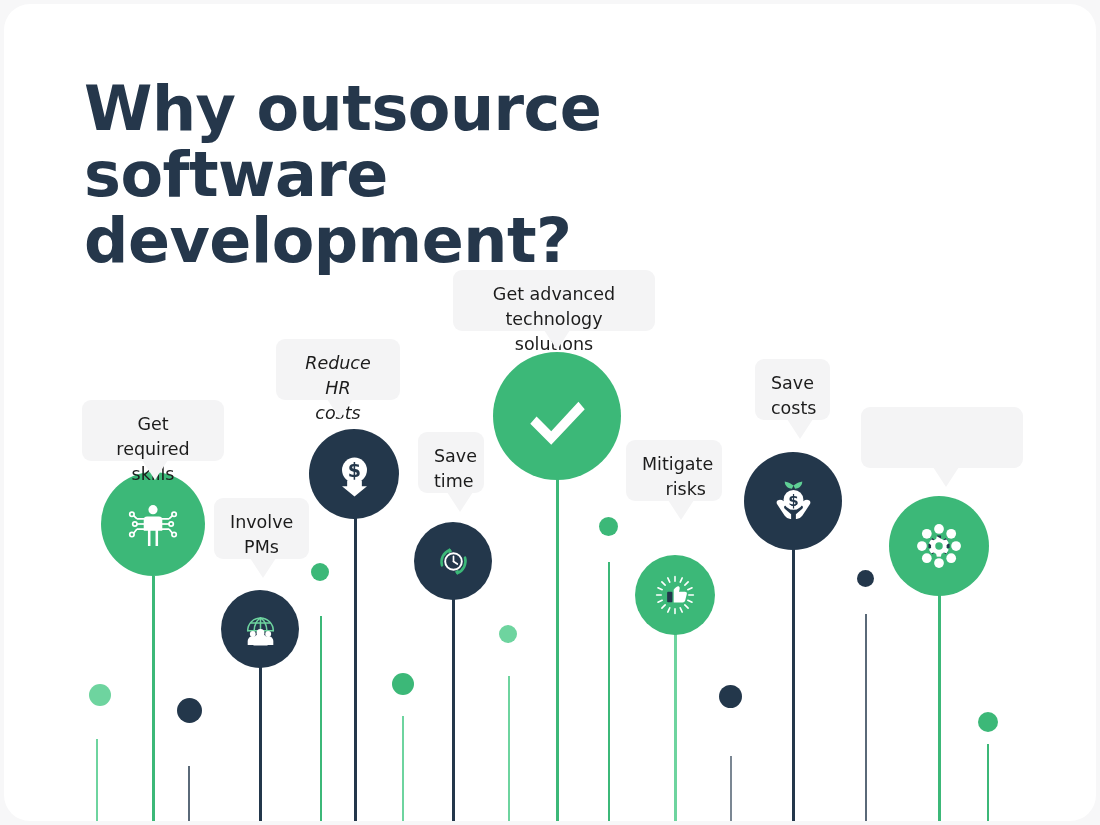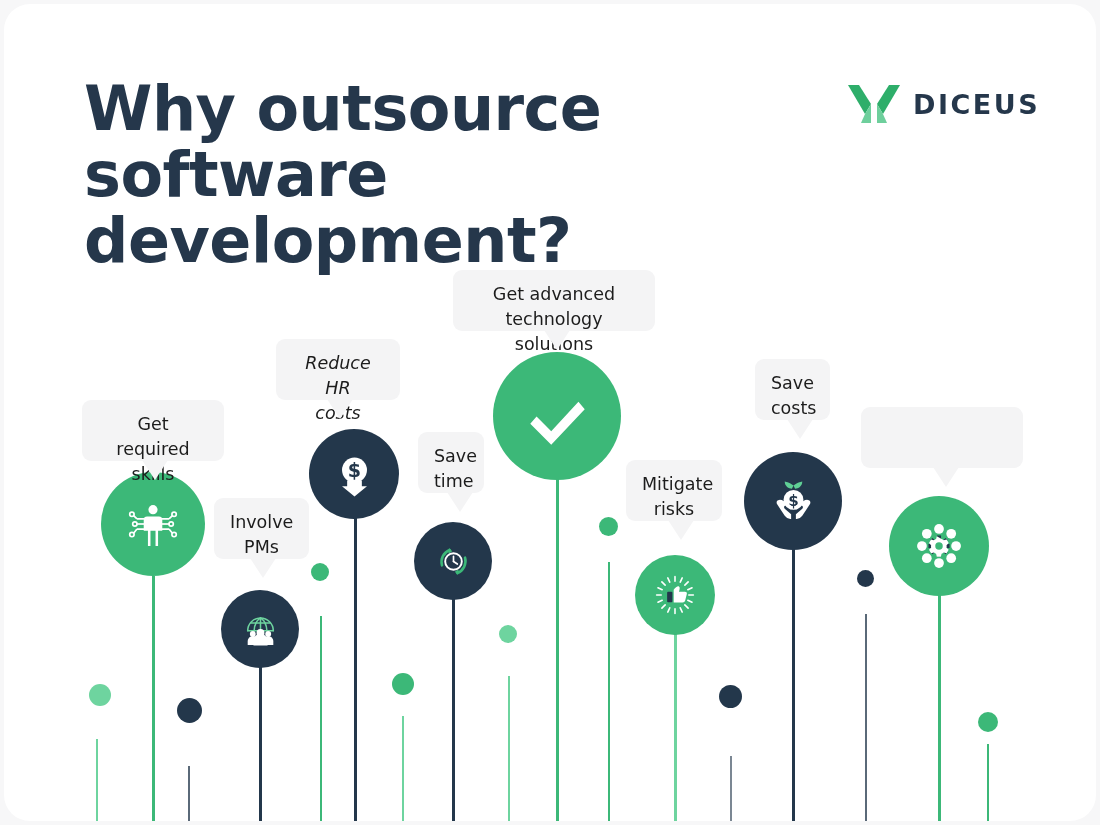--- a/index.html
+++ b/index.html
@@ -305,36 +305,25 @@
         <div class="bubble center" style="left: 78px; top: 396px; width: 142px; height: 61px;"><span>Get required
 skills</span><span class="tail" style="left: 60px;"></span></div>
         <div class="bubble center" style="left: 210px; top: 494px; width: 95px; height: 61px;"><span>Involve
 PMs</span><span class="tail" style="left: 36px;"></span></div>
         <div class="bubble center" style="left: 272px; top: 335px; width: 124px; height: 61px; font-style: italic;"><span>Reduce HR
 costs</span><span class="tail" style="left: 51px;"></span></div>
         <div class="bubble left" style="left: 414px; top: 428px; width: 66px; height: 61px;"><span>Save
 time</span><span class="tail" style="left: 29px;"></span></div>
         <div class="bubble center" style="left: 449px; top: 266px; width: 202px; height: 61px;"><span>Get advanced
 technology solutions</span><span class="tail" style="left: 91px;"></span></div>
-        <div class="bubble center" style="left: 622px; top: 456px; width: 96px; height: 61px;"><span>Mitigate
+        <div class="bubble center" style="left: 622px; top: 436px; width: 96px; height: 61px; text-align: right;"><span>Mitigate
 risks</span><span class="tail" style="left: 42px;"></span></div>
         <div class="bubble center" style="left: 751px; top: 355px; width: 75px; height: 61px;"><span>Save
 costs</span><span class="tail" style="left: 32px;"></span></div>
         <div class="bubble center" style="left: 857px; top: 403px; width: 162px; height: 61px;"><span class="tail" style="left: 72px;"></span></div>
       </div>
 
     <div class="title">Why outsource software
 development?</div>
 
-    <div class="logo">
-      <span>
-        <svg class="logo-mark" viewBox="0 0 54 42">
-          <path d="M1 2 L12 2 L24 21 L18 31 Z" fill="#2eae6a"></path>
-          <path d="M18 31 L24 21 L24 40 L14 40 Z" fill="#6ecf9c"></path>
-          <path d="M53 2 L42 2 L30 21 L36 31 Z" fill="#2eae6a"></path>
-          <path d="M36 31 L30 21 L30 40 L40 40 Z" fill="#6ecf9c"></path>
-        </svg>
-      </span>
-      <span class="logo-text">DICEUS</span>
-    </div>
 
   </div>
 </div>
 
 </body></html>

